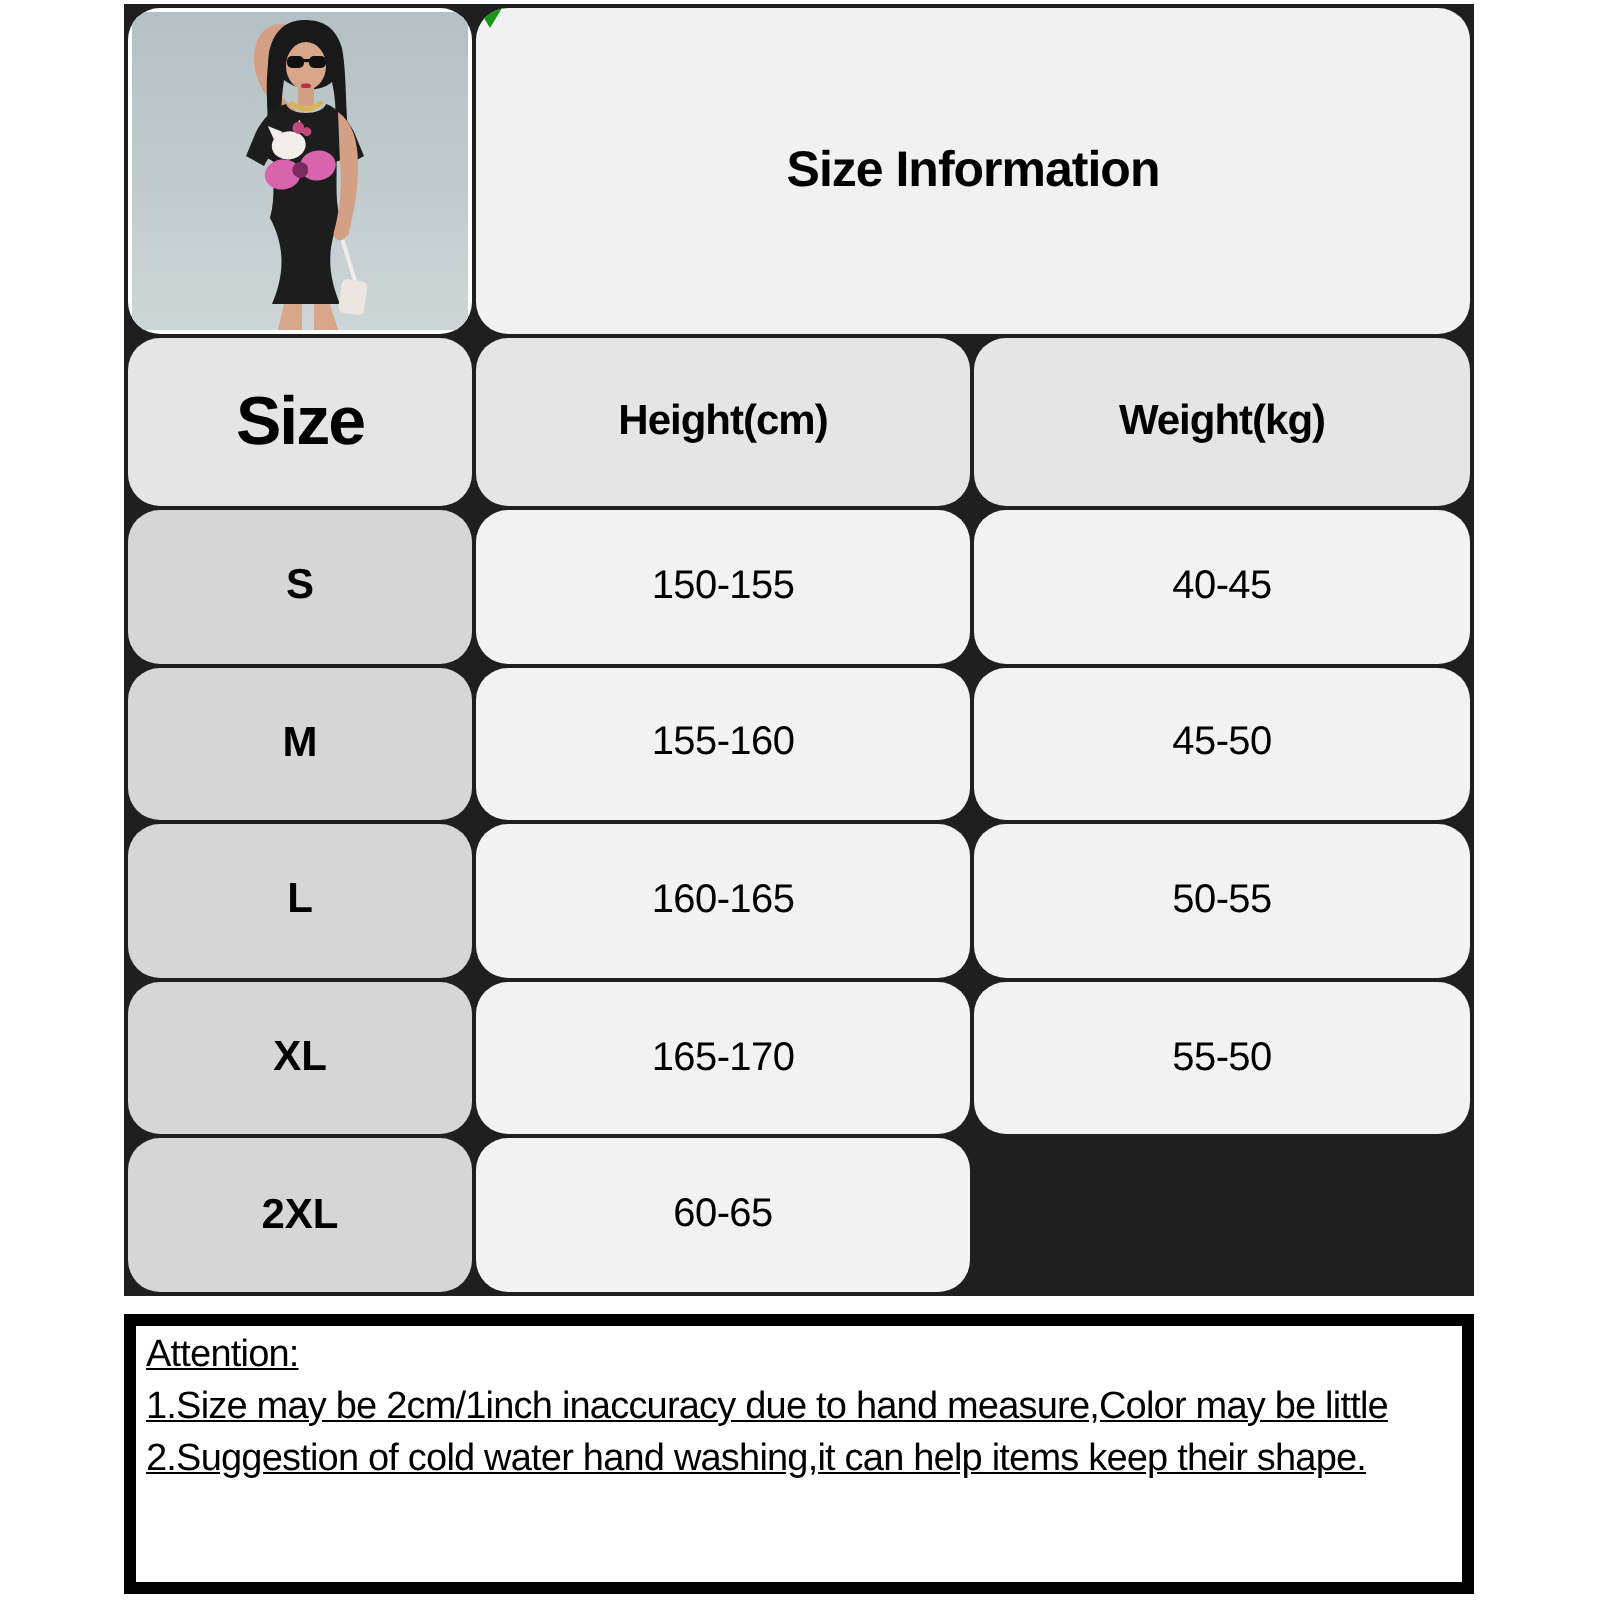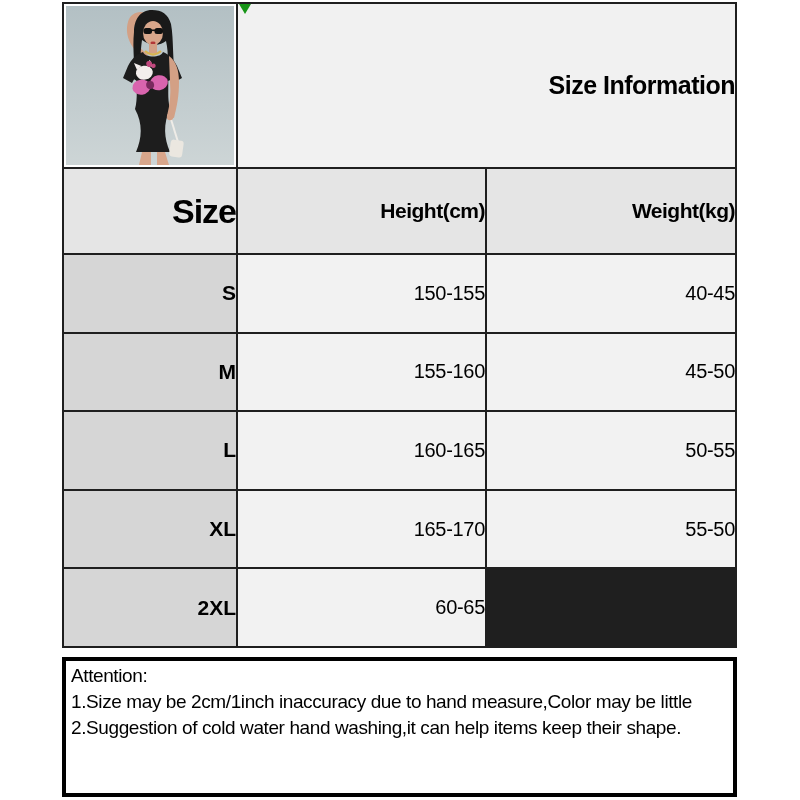--- a/index.html
+++ b/index.html
@@ -24,22 +24,23 @@
     background: #1f1f1f;          
     padding: 2px;
     display: grid;
     grid-template-columns: 172px 247px 1fr;
     grid-template-rows: 163px 84px repeat(5, 1fr);
     gap: 2px;
   }
   .cell {
     display: flex;
     align-items: center;
-    justify-content: flex-end;
+    justify-content: center;
     overflow: hidden;
+    border-radius: 16px;
   }
   .photo-cell {
     background: #ffffff;
     padding: 2px;
     box-sizing: border-box;
   }
   .photo-cell svg { width: 100%; height: 100%; display: block; }
   .title-cell {
     grid-column: 2 / 4;
     background: #f1f1f1;
@@ -66,28 +67,29 @@
   .val { background: #f2f2f2; font-weight: normal; font-size: 20px; letter-spacing: -0.3px; }
 
   
   .attention-box {
     position: absolute;
     left: 62px;
     top: 657px;
     width: 675px;
     height: 140px;
     box-sizing: border-box;
-    border: 4px solid #000000;
+    border: 6px solid #000000;
     background: #ffffff;
     padding: 2px 5px;
     font-size: 19px;
     line-height: 26px;
     letter-spacing: -0.4px;
     white-space: nowrap;
     overflow: hidden;
+    text-decoration: underline;
   }
 </style>
 </head>
 <body>
 
 <div class="canvas">
 
   <div class="sheet-grid">
 
     <div class="cell photo-cell">

